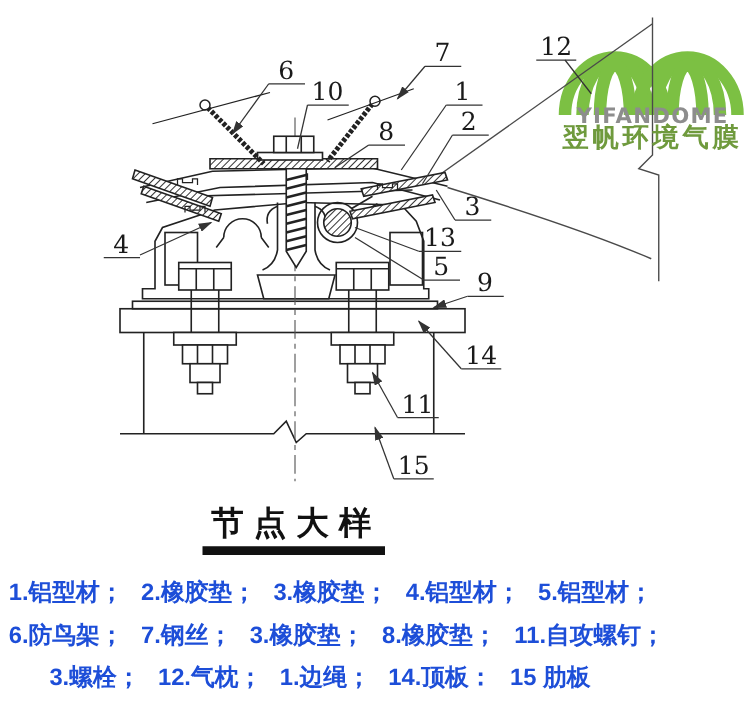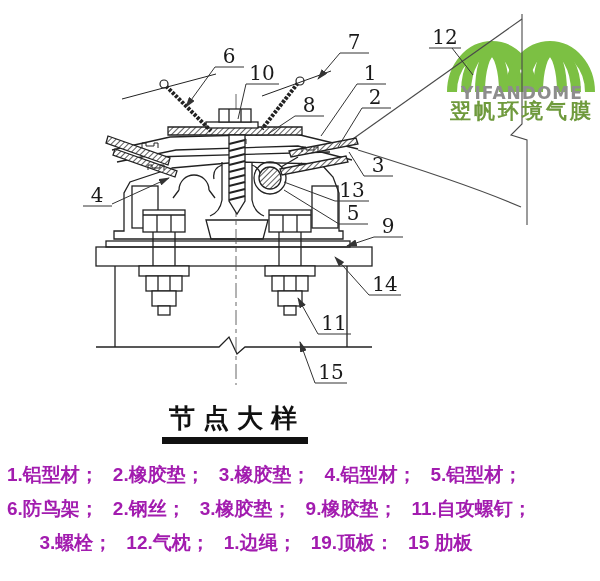--- a/index.html
+++ b/index.html
@@ -19,21 +19,21 @@
     font-family:Liberation Sans, sans-serif;font-weight:bold;font-size:21px;line-height:20px;
     letter-spacing:3px;color:#6f9a3d;white-space:nowrap;
   }
   
   .fig-title{
     position:absolute;left:152px;top:401px;width:170px;text-align:center;
     font-weight:bold;font-size:26px;letter-spacing:8px;color:#111;white-space:nowrap;
   }
   
   .legend{
-    position:absolute;left:0;top:458px;width:512px;color:#a21caf;
+    position:absolute;left:0;top:458px;width:512px;color:#1d4ed8;
     font-weight:bold;font-size:19px;
   }
   .legend-row{text-align:center;line-height:34px;white-space:nowrap;}
   .legend-item{margin:0 7px;display:inline-block;}
 </style>
 </head>
 <body>
 
 <div class="stage">
 
@@ -248,17 +248,17 @@
     <rect x="162" y="437" width="146" height="7" fill="#111"></rect>
   </svg>
 
   <div class="logo-latin">YIFANDOME</div>
   <div class="logo-cn">翌帆环境气膜</div>
 
   <div class="fig-title">节点大样</div>
 
   <div class="legend" id="legend-rows">
       <div class="legend-row"><span class="legend-item">1.铝型材；</span><span class="legend-item">2.橡胶垫；</span><span class="legend-item">3.橡胶垫；</span><span class="legend-item">4.铝型材；</span><span class="legend-item">5.铝型材；</span></div>
-      <div class="legend-row"><span class="legend-item">6.防鸟架；</span><span class="legend-item">2.钢丝；</span><span class="legend-item">3.橡胶垫；</span><span class="legend-item">9.橡胶垫；</span><span class="legend-item">11.自攻螺钉；</span></div>
-      <div class="legend-row"><span class="legend-item">3.螺栓；</span><span class="legend-item">12.气枕；</span><span class="legend-item">1.边绳；</span><span class="legend-item">19.顶板：</span><span class="legend-item">15 肋板</span></div>
+      <div class="legend-row"><span class="legend-item">6.防鸟架；</span><span class="legend-item">7.钢丝；</span><span class="legend-item">3.橡胶垫；</span><span class="legend-item">8.橡胶垫；</span><span class="legend-item">11.自攻螺钉；</span></div>
+      <div class="legend-row"><span class="legend-item">3.螺栓；</span><span class="legend-item">12.气枕；</span><span class="legend-item">1.边绳；</span><span class="legend-item">14.顶板：</span><span class="legend-item">15 肋板</span></div>
     </div>
 
 </div>
 
 </body></html>

